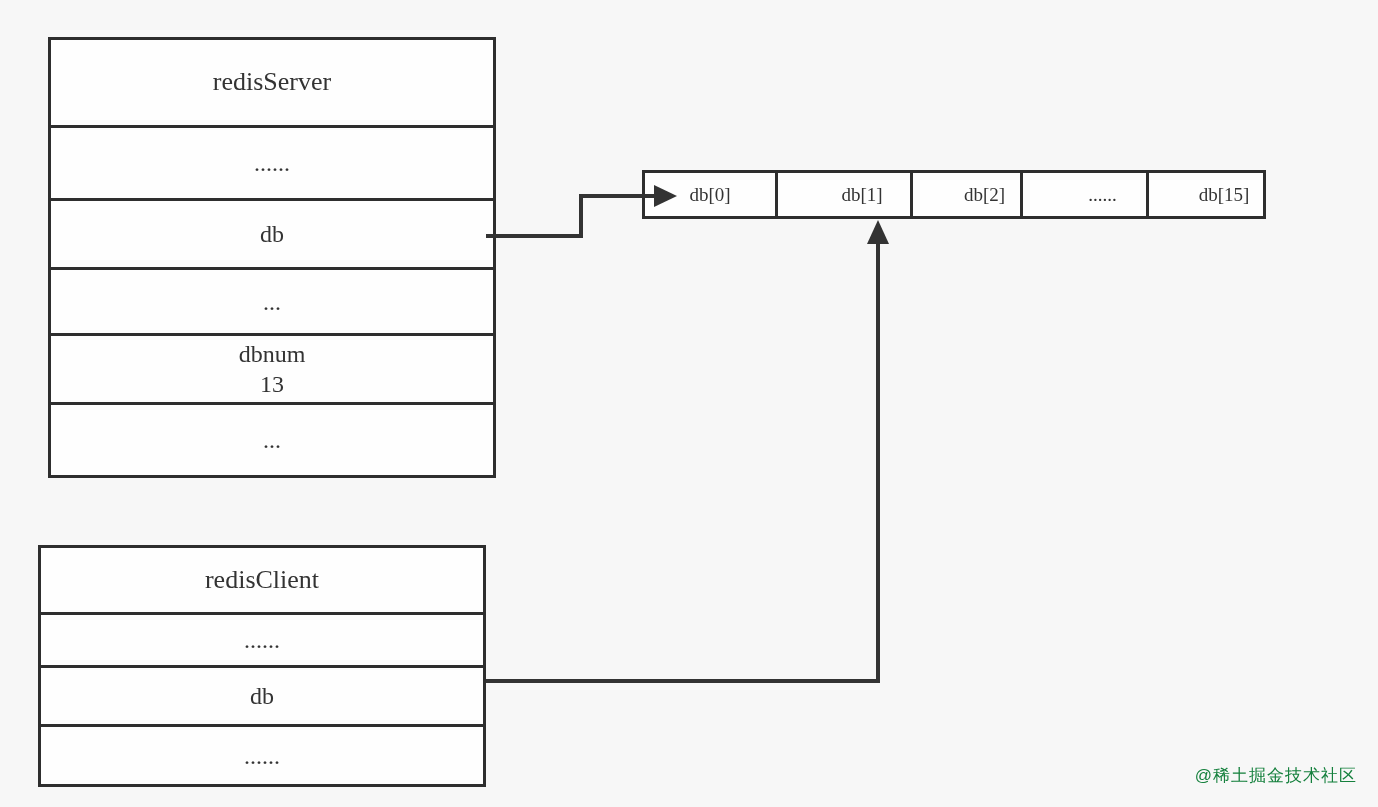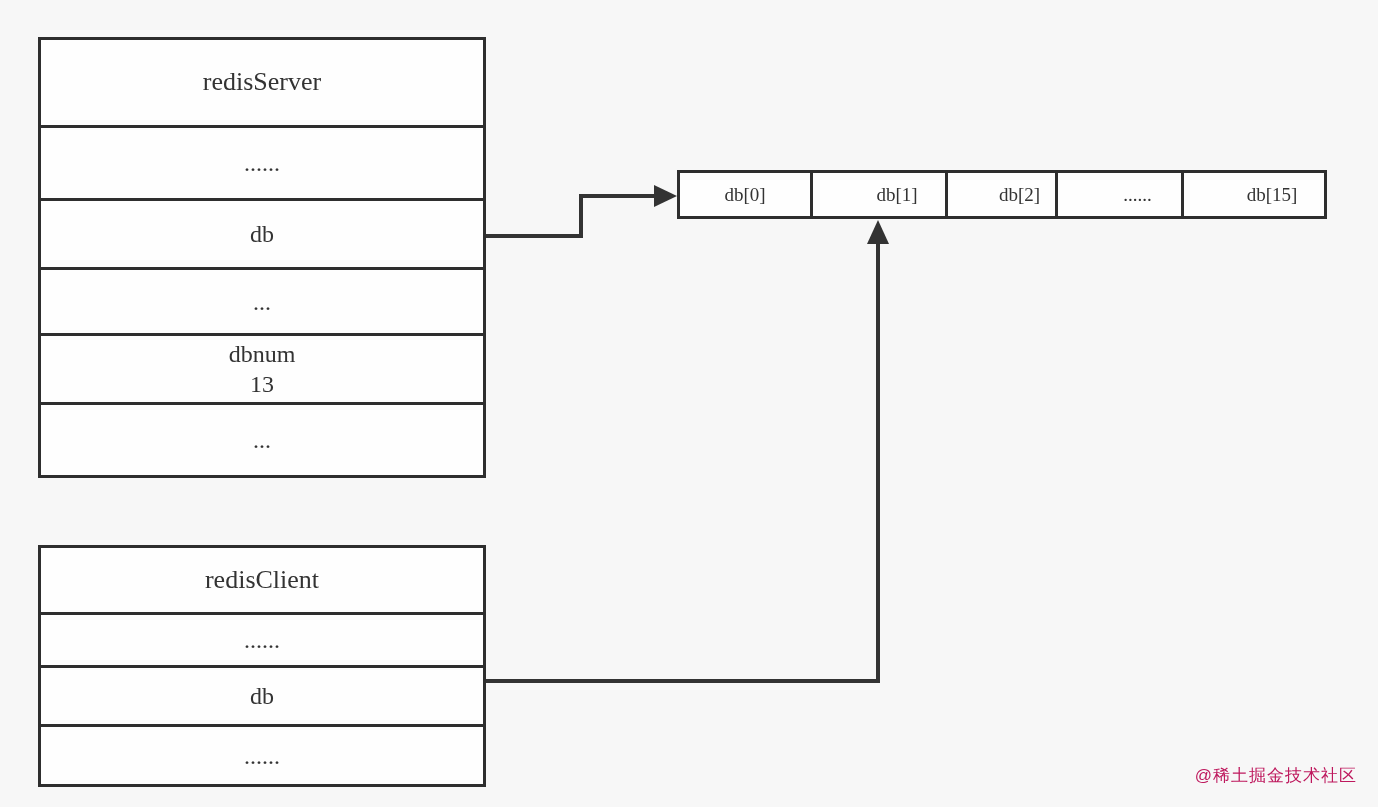--- a/index.html
+++ b/index.html
@@ -32,21 +32,21 @@
     justify-content: center;
     font-size: 24px;
     line-height: 1.25;
     text-align: center;
   }
   .row + .row { margin-top: -3px; }
   .row.title { font-size: 26px; }
 
   .db-array {
     position: absolute;
-    left: 677px;
+    left: 642px;
     top: 170px;
     display: flex;
     flex-direction: row;
   }
   .db-cell {
     box-sizing: border-box;
     height: 49px;
     border: 3px solid #2e2e2e;
     background: #fefefe;
     display: flex;
@@ -60,30 +60,30 @@
     position: absolute;
     left: 0; top: 0;
     pointer-events: none;
   }
   .watermark {
     position: absolute;
     top: 764px;
     right: 21px;
     font-family: "Liberation Sans", "DejaVu Sans", sans-serif;
     font-size: 17px;
-    color: #be185d;
+    color: #15803d;
     letter-spacing: 1px;
   }
 </style>
 </head>
 <body>
 
 <div class="canvas">
 
-  <div class="struct" style="left:38px; top:37px; width:448px;">
+  <div class="struct" style="left:48px; top:37px; width:448px;">
     <div class="row title" style="height:91px;">redisServer</div>
     <div class="row" style="height:76px;">
       <span>......</span>
     </div>
     <div class="row" style="height:72px;">
       <span>db</span>
     </div>
     <div class="row" style="height:69px;">
       <span>...</span>
     </div>
@@ -107,21 +107,21 @@
     <div class="row" style="height:63px;">
       <span>......</span>
     </div>
   </div>
 
   <div class="db-array">
     <div class="db-cell" style="width:136px;">db[0]</div>
     <div class="db-cell" style="width:138px;">db[1]</div>
     <div class="db-cell" style="width:113px;">db[2]</div>
     <div class="db-cell" style="width:129px;">......</div>
-    <div class="db-cell" style="width:146px;">db[15]</div>
+    <div class="db-cell" style="width:120px;">db[15]</div>
   </div>
 
   <svg class="arrow-layer" width="1378" height="807" viewBox="0 0 1378 807">
 
     <g>
       <path d="M486 236 H581 V196 H658" fill="none" stroke="#333333" stroke-width="4"></path>
       <polygon points="677,196 654,185 654,207" fill="#333333"></polygon>
     </g>
 
     <g>

